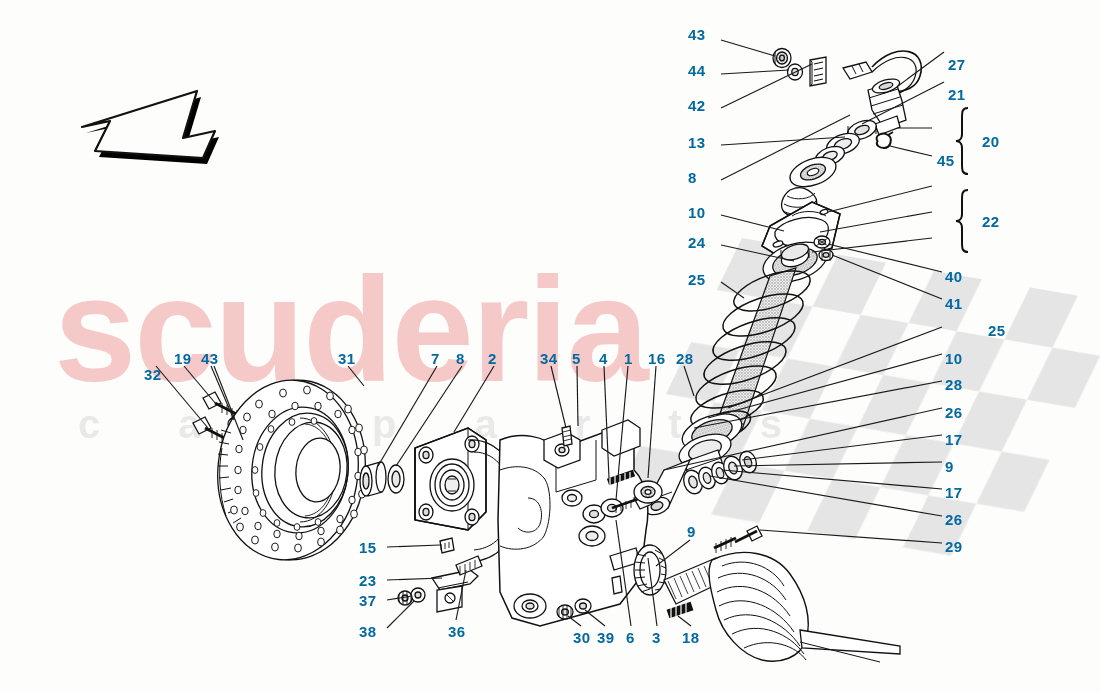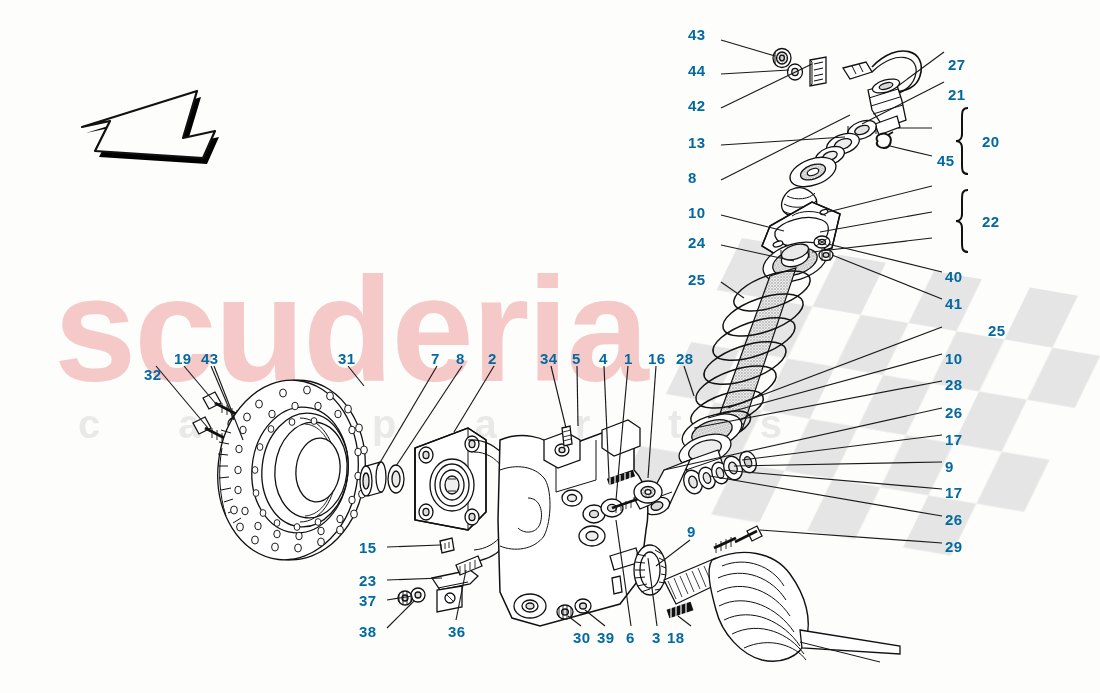--- a/index.html
+++ b/index.html
@@ -630,16 +630,16 @@
   <div class="lbl" style="left:359px;top:539px">15</div>
   <div class="lbl" style="left:359px;top:572px">23</div>
   <div class="lbl" style="left:359px;top:592px">37</div>
   <div class="lbl" style="left:359px;top:623px">38</div>
   <div class="lbl" style="left:448px;top:623px">36</div>
 
   <div class="lbl" style="left:573px;top:629px">30</div>
   <div class="lbl" style="left:597px;top:629px">39</div>
   <div class="lbl" style="left:626px;top:629px">6</div>
   <div class="lbl" style="left:652px;top:629px">3</div>
-  <div class="lbl" style="left:667px;top:629px">18</div>
+  <div class="lbl" style="left:682px;top:629px">18</div>
   <div class="lbl" style="left:687px;top:523px">9</div>
 
 </div>
 
 </body></html>

